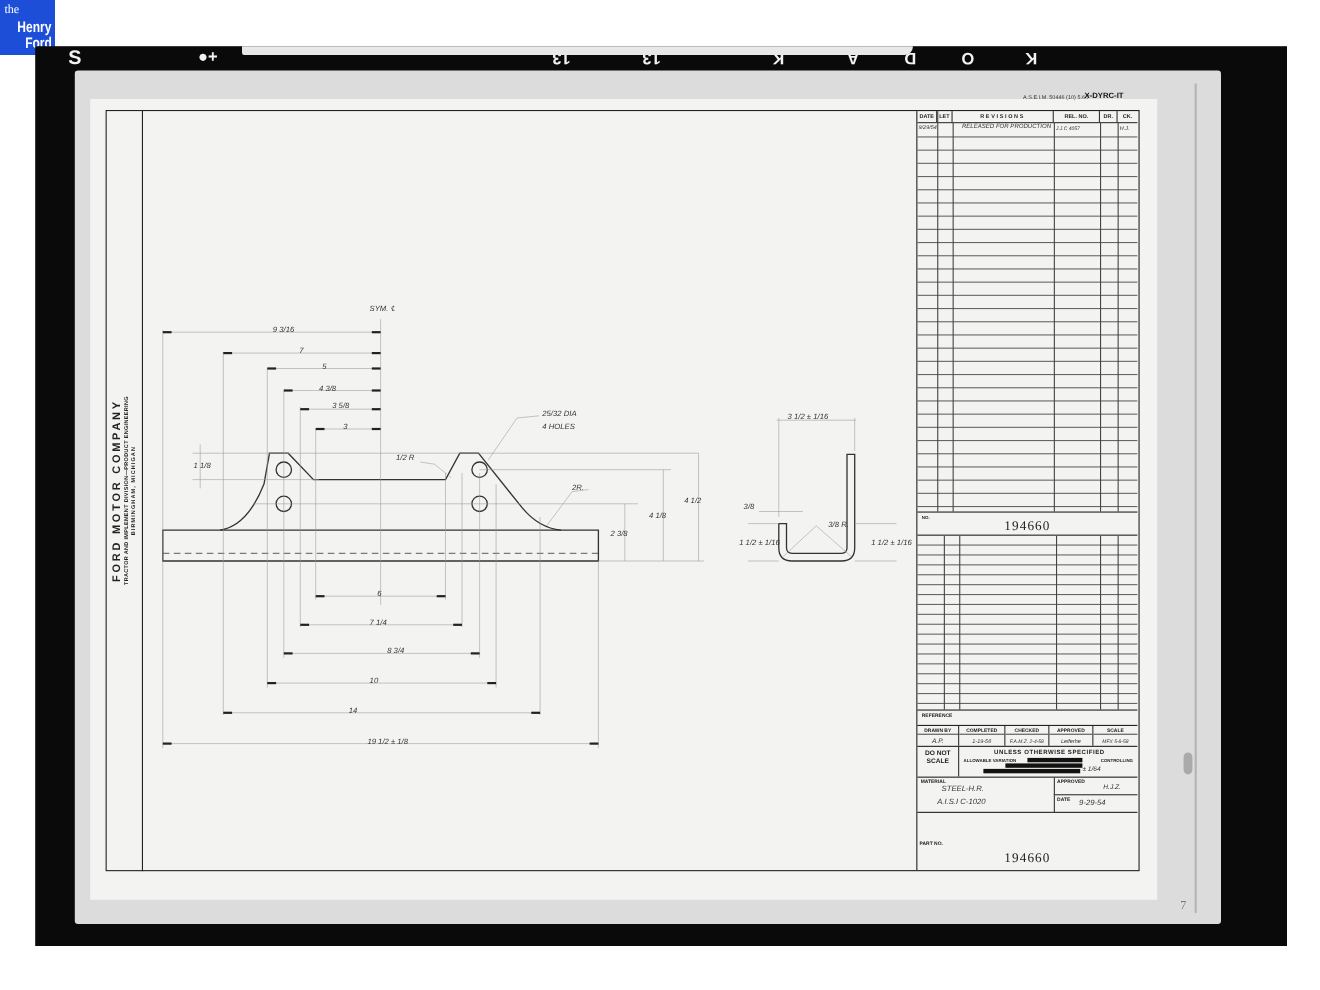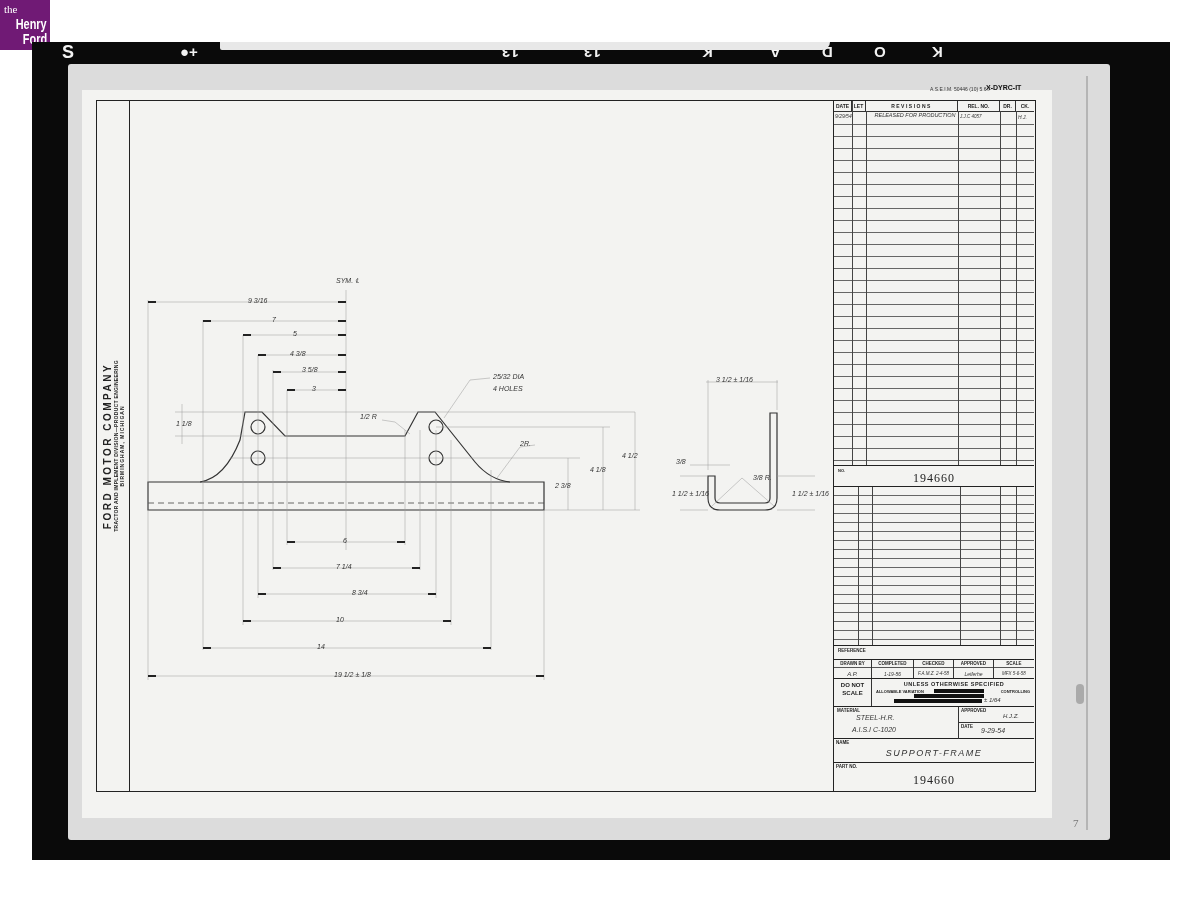--- a/index.html
+++ b/index.html
@@ -1,17 +1,17 @@
 <!DOCTYPE html>
 <html><head>
 <meta charset="utf-8">
 <style>
   html,body{margin:0;padding:0;background:#ffffff;}
   body{width:1200px;height:900px;position:relative;overflow:hidden;font-family:"Liberation Sans",sans-serif;}
-  .logo{position:absolute;left:0;top:0;width:50px;height:50px;background:#701a75;color:#fff;}
+  .logo{position:absolute;left:0;top:0;width:50px;height:50px;background:#1d4ed8;color:#fff;}
   .logo .the{position:absolute;left:4px;top:4px;font-family:"Liberation Serif",serif;font-size:11px;line-height:11px;}
   .logo .henry{position:absolute;right:3px;top:17px;font-family:"Liberation Sans",sans-serif;font-weight:bold;font-size:14px;line-height:14px;transform:scaleX(0.78);transform-origin:right;}
   .logo .ford{position:absolute;right:3px;top:32px;font-family:"Liberation Sans",sans-serif;font-weight:bold;font-size:14px;line-height:14px;transform:scaleX(0.78);transform-origin:right;}
   .film{position:absolute;left:32px;top:42px;width:1138px;height:818px;background:#0a0a0a;}
   .film-edge{position:absolute;left:0;top:0;width:100%;height:20px;}
   .edge-mark{position:absolute;top:0;color:#f2f2f2;font-weight:bold;font-size:15px;line-height:20px;font-family:"Liberation Sans",sans-serif;}
   .kodak{transform:rotate(180deg);display:inline-block;}
   .mat{position:absolute;left:68px;top:64px;width:1042px;height:776px;background:#dcdcdc;border-radius:3px;}
   .mat-inner{position:absolute;left:1086px;top:76px;width:2px;height:754px;background:#b5b5b5;}
   .sheet{position:absolute;left:82px;top:90px;width:970px;height:728px;background:#f3f3f1;}
@@ -362,22 +362,18 @@
     <div class="apr">
       <span class="small-lbl">APPROVED</span>
       <span class="hand" style="position:absolute;left:44px;top:6px;font-size:6px">H.J.Z.</span>
     </div>
     <div class="date">
       <span class="small-lbl">DATE</span>
       <span class="hand" style="position:absolute;left:22px;top:4px;font-size:7px">9-29-54</span>
     </div>
   </div>
 
-  <div class="name-row">
-    <span class="small-lbl">NAME</span>
-    <span class="v hand">SUPPORT-FRAME</span>
-  </div>
 
   <div class="part-row">
     <span class="small-lbl">PART NO.</span>
     <span class="v">194660</span>
   </div>
 </div>
 
 </body></html>

